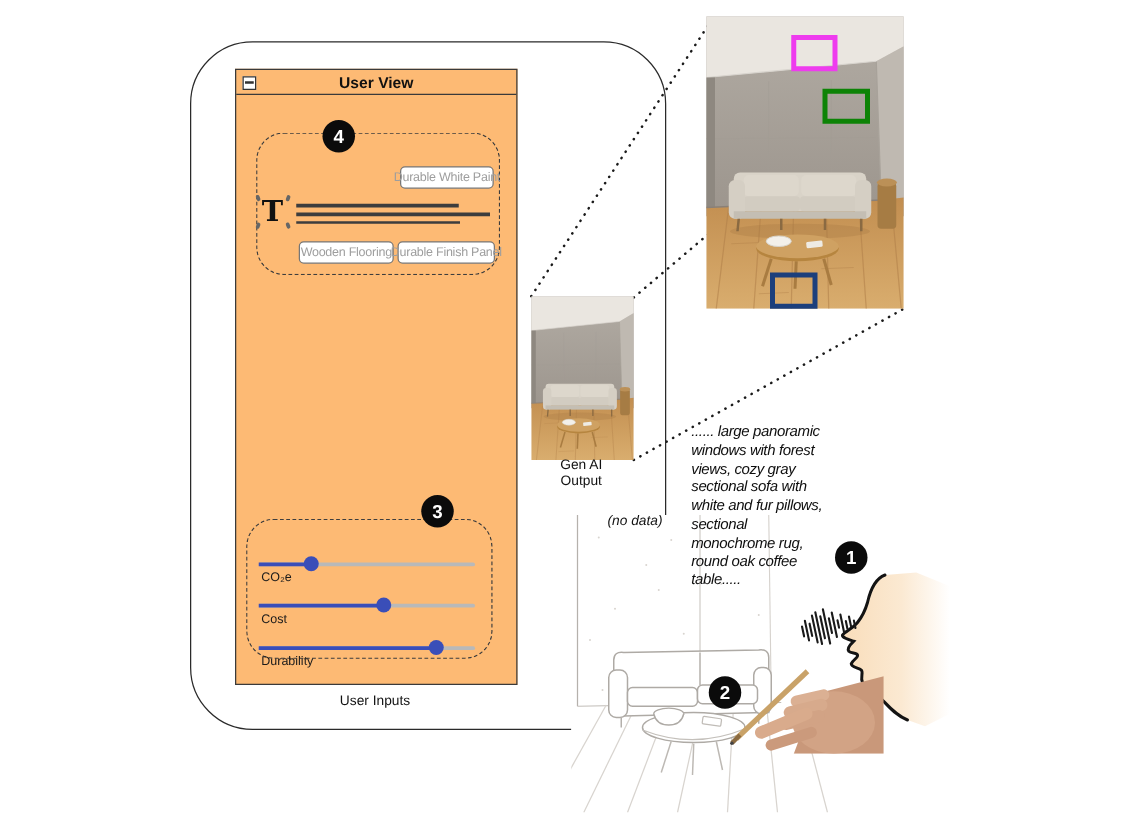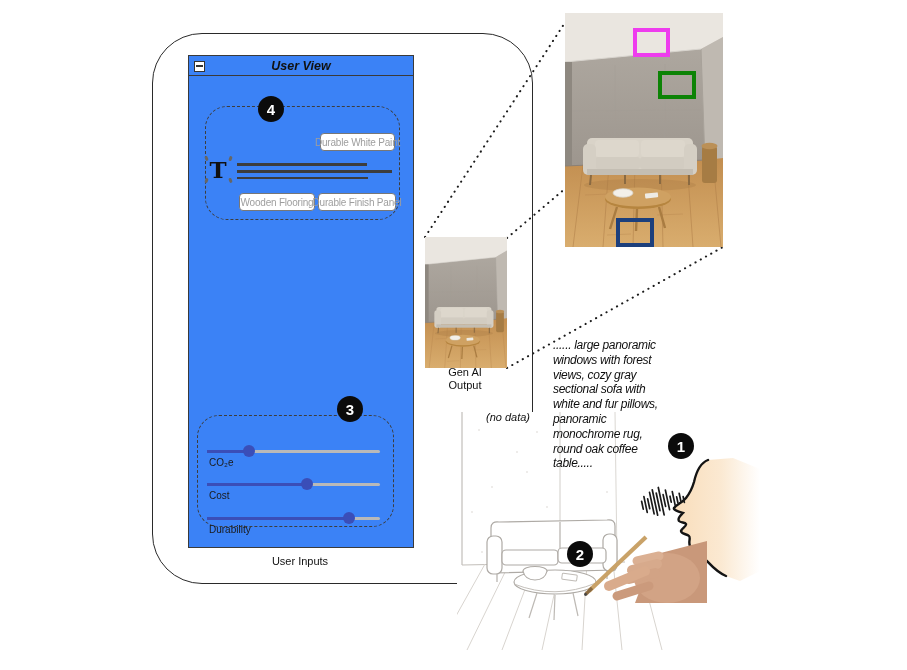--- a/index.html
+++ b/index.html
@@ -8,21 +8,21 @@
   .abs{position:absolute;}
 
   
   .connectors{position:absolute;left:0;top:0;width:907px;height:670px;z-index:1;}
 
   
   .container{left:152px;top:33px;width:379px;height:549px;border:1.6px solid #2a2a2a;
              border-radius:50px;z-index:2;}
 
   
-  .window{left:188px;top:55px;width:224px;height:491px;border:1.6px solid #3a3a3a;background:#3b82f6;z-index:3;font-style:italic;}
+  .window{left:188px;top:55px;width:224px;height:491px;border:1.6px solid #3a3a3a;background:#fdba74;z-index:3;}
   .titlebar{position:absolute;left:0;top:0;right:0;height:19px;border-bottom:1.6px solid #3a3a3a;}
   .title{position:absolute;left:0;right:0;top:3px;text-align:center;font-weight:bold;font-size:12.5px;}
   .winctl{position:absolute;left:5px;top:5px;width:9px;height:9px;border:1.2px solid #333;background:#fff;}
   .winctl i{position:absolute;left:1px;right:1px;top:3px;height:1.5px;background:#333;}
 
   
   .dashedbox{border:1.6px dashed #3d3d3d;border-radius:22px;z-index:4;}
   .box4{left:205px;top:106px;width:193px;height:112px;}
   .box3{left:197px;top:415px;width:195px;height:110px;}
 
@@ -287,21 +287,21 @@
     <path d="M66,159 Q68,168 78,168 Q88,168 90,159" fill="#fff" stroke="#aeaaa5" stroke-width="1.1"></path>
     <rect x="105" y="162" width="15" height="6" rx="1" fill="#fff" stroke="#c0bcb7" stroke-width="1" transform="rotate(8 112 165)"></rect>
   </svg>
 
   <div class="abs prompt">
     <div>...... large panoramic</div>
     <div>windows with forest</div>
     <div>views, cozy gray</div>
     <div>sectional sofa with</div>
     <div>white and fur pillows,</div>
-    <div>panoramic</div>
+    <div>sectional</div>
     <div>monochrome rug,</div>
     <div>round oak coffee</div>
     <div>table.....</div>
   </div>
 
   <svg class="abs face" viewBox="0 0 125 130">
     <defs>
       <linearGradient id="faceGrad" x1="0" y1="0" x2="1" y2="0">
         <stop offset="0" stop-color="#f9ddba"></stop>
           <stop offset="0.55" stop-color="#fbe9d2"></stop>

